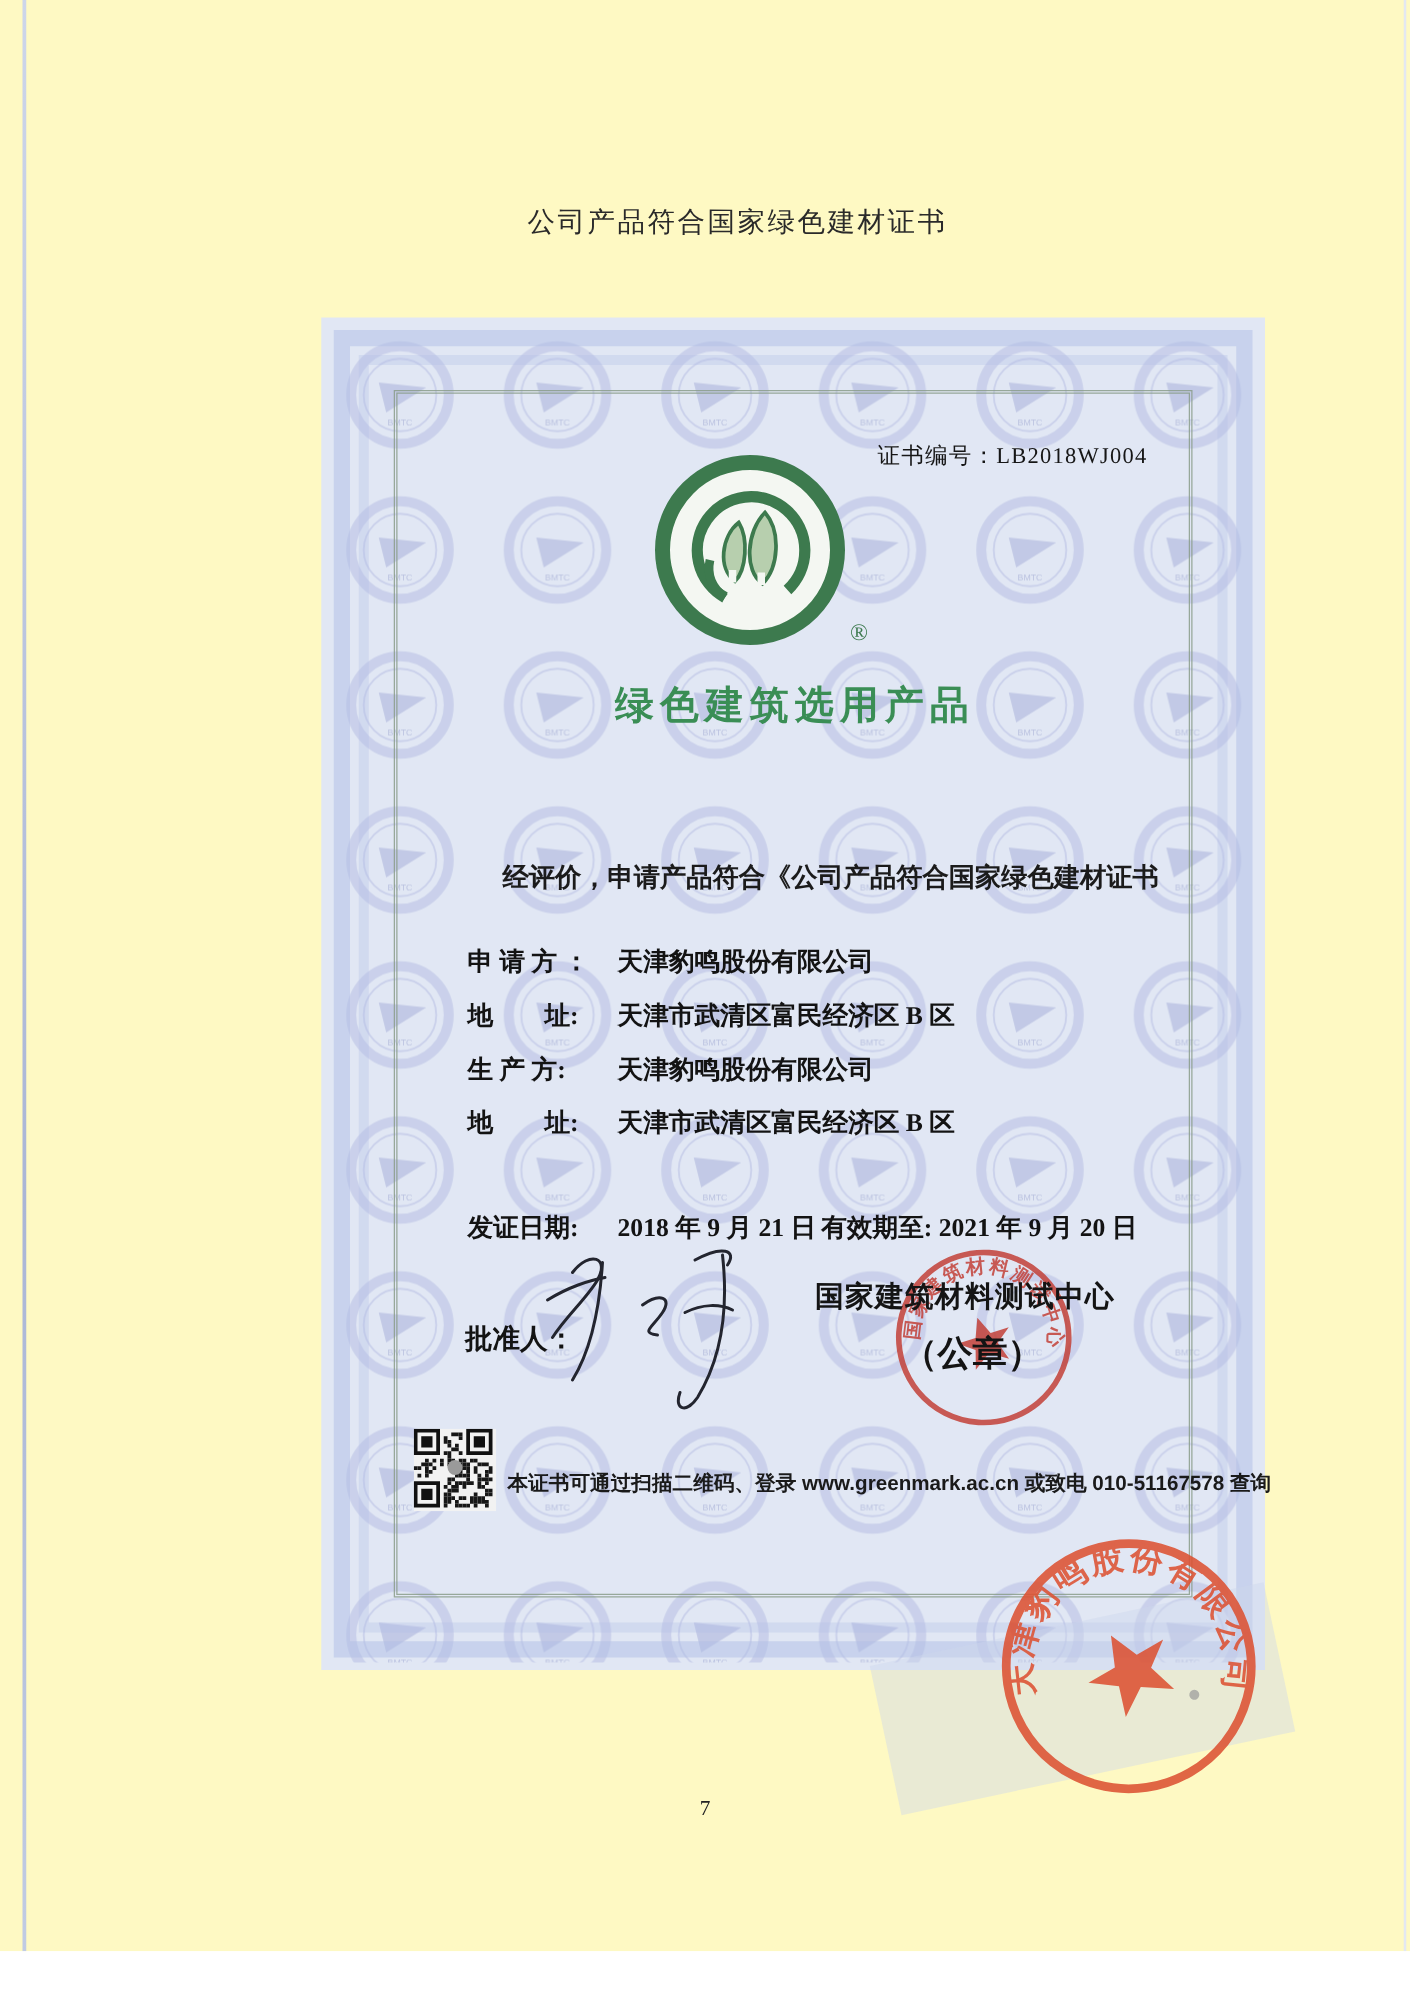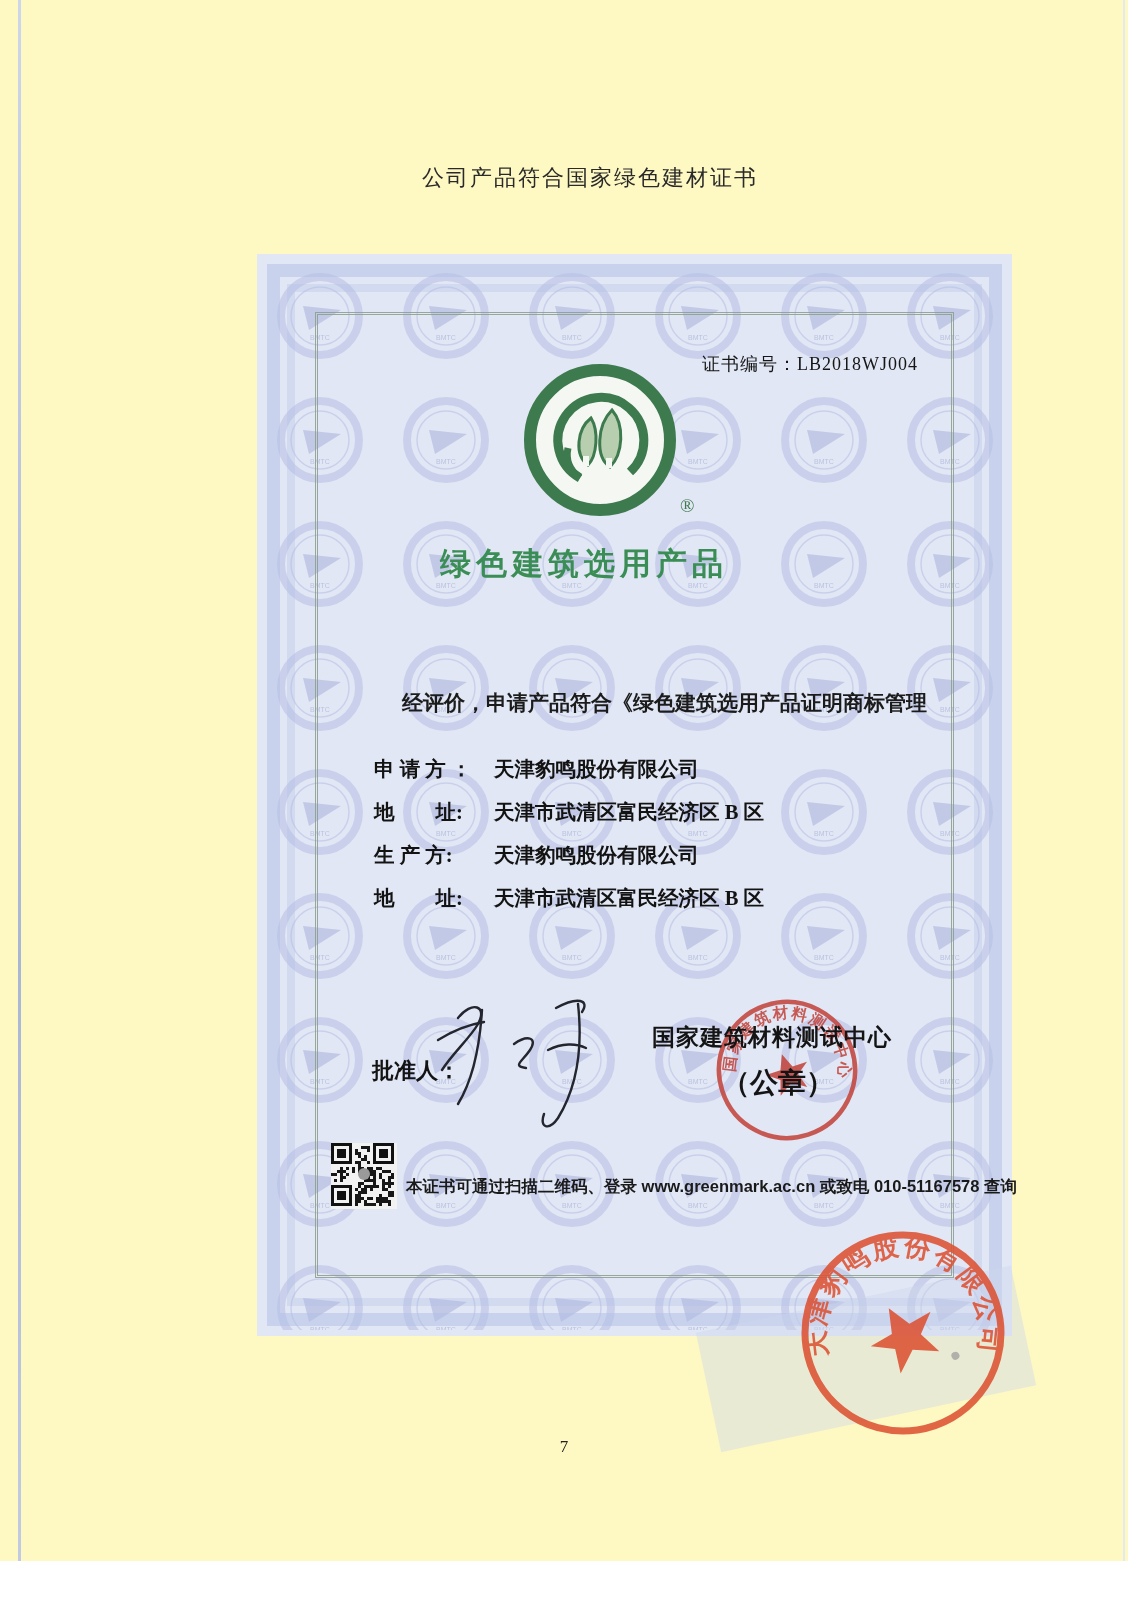--- a/index.html
+++ b/index.html
@@ -14,21 +14,21 @@
   .cert{position:absolute;left:257px;top:254px;width:755px;height:1082px;background:#e1e7f4;}
   .band1{position:absolute;inset:10px;border:13px solid rgba(176,189,229,.5);}
   .band2{position:absolute;inset:30px;border:8px solid rgba(176,189,229,.32);}
   .ibord{position:absolute;inset:58px;border:3px double rgba(138,156,138,.85);}
   .wm{position:absolute;left:0;top:0;}
   .corner-flap{position:absolute;left:705px;top:1298px;width:322px;height:122px;
                background:rgba(206,215,237,.42);transform:rotate(-12deg);}
   
   .certno{position:absolute;left:702px;top:352px;font-size:18px;letter-spacing:1px;color:#161616;}
   .logo{position:absolute;left:520px;top:360px;}
-  .brand{position:absolute;left:440px;top:543px;width:340px;text-align:left;
+  .brand{position:absolute;left:440px;top:543px;width:340px;text-align:right;
          font-family:"Liberation Sans",sans-serif;font-size:31px;font-weight:700;
          letter-spacing:5px;color:#3a8e55;}
   .doctitle{position:absolute;left:440px;top:590px;width:340px;text-align:center;
             font-size:47px;font-weight:700;letter-spacing:18px;color:#111;}
   .para{position:absolute;left:360px;top:684px;width:570px;
         font-family:"Liberation Sans",sans-serif;font-size:21px;font-weight:600;
         line-height:38.5px;color:#1b1b1b;}
   .para .ind{text-indent:42px;}
   .frow{position:absolute;left:0;top:0;width:1128px;height:30px;}
   .flabel{position:absolute;left:374px;font-size:20.5px;font-weight:700;color:#131313;}
@@ -84,38 +84,43 @@
     <path d="M71,58 C57,69 54,95 68,105 C77,96 79,71 71,58 Z" fill="#b7cfae" stroke="#3d7a4e" stroke-width="3"></path>
     <path d="M92,50 C77,65 75,97 90,107 C103,94 105,65 92,50 Z" fill="#b7cfae" stroke="#3d7a4e" stroke-width="3"></path>
     <rect x="63" y="96" width="6" height="10" fill="#f4f7f2"></rect>
     <rect x="86" y="98" width="6" height="10" fill="#f4f7f2"></rect>
     <text x="160" y="152" font-size="19" fill="#3d7a4e">®</text>
   </svg>
 
   <div class="brand">绿色建筑选用产品</div>
 
   <div class="para">
-    <div class="ind">经评价，申请产品符合《绿色建筑选用产品证明商标管理</div>
+    <div class="ind">经评价，申请产品符合《公司产品符合国家绿色建材证书</div>
   </div>
 
   <div class="frow" style="top:755px">
     <span class="flabel">申 请 方 ：</span>
     <span class="fvalue">天津豹鸣股份有限公司</span>
   </div>
   <div class="frow" style="top:798px">
     <span class="flabel">地　　址:</span>
     <span class="fvalue">天津市武清区富民经济区 B 区</span>
   </div>
   <div class="frow" style="top:841px">
     <span class="flabel">生 产 方:</span>
     <span class="fvalue">天津豹鸣股份有限公司</span>
   </div>
   <div class="frow" style="top:884px">
     <span class="flabel">地　　址:</span>
     <span class="fvalue">天津市武清区富民经济区 B 区</span>
+  </div>
+  <div class="frow" style="top:968px">
+    <span class="flabel">发证日期:</span>
+    <span class="fvalue">2018 年 9 月 21 日</span>
+    <span class="fextra">有效期至: 2021 年 9 月 20 日</span>
   </div>
 
   <div class="approver">批准人：</div>
   <svg class="signature" width="200" height="150" viewBox="0 0 200 150">
     <g fill="none" stroke="#23252f" stroke-width="2.4" stroke-linecap="round">
       <path d="M30,30 C44,12 60,18 50,36 C42,50 24,66 14,82"></path>
       <path d="M54,22 C52,54 46,90 30,116"></path>
       <path d="M10,52 C26,42 44,36 56,34"></path>
       <path d="M86,56 C100,46 110,50 102,62 C94,74 84,78 98,80"></path>
       <path d="M128,20 C150,8 162,12 154,24"></path>

